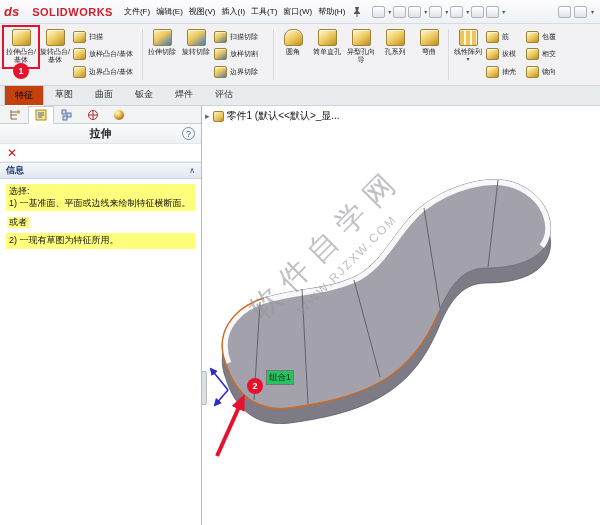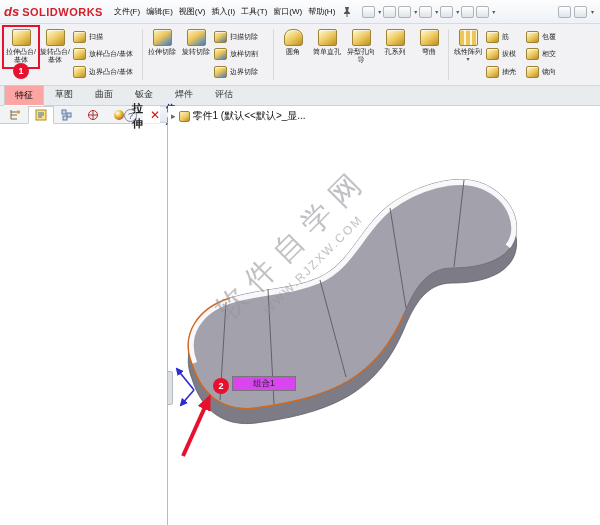--- a/index.html
+++ b/index.html
@@ -3,21 +3,21 @@
 <meta charset="utf-8">
 <style>
   * { box-sizing: border-box; margin: 0; padding: 0; }
   html,body { width:600px; height:525px; overflow:hidden; }
   body { font-family:"Liberation Sans","DejaVu Sans",sans-serif; background:#fff; color:#222; }
   #app { position:relative; width:600px; height:525px; background:#fff; overflow:hidden; }
 
   
   .menubar { height:24px; display:flex; align-items:center; padding:0 4px;
     background:linear-gradient(#fdfdfe,#eef1f5); border-bottom:1px solid #d8dade; }
-  .logo { display:flex; align-items:center; gap:3px; margin-right:8px; }
+  .logo { display:flex; align-items:center; gap:13px; margin-right:8px; }
   .dsmark { color:#d1202c; font-weight:bold; font-style:italic; font-size:13px; }
   .dstext { color:#d1202c; font-weight:bold; font-size:11px; letter-spacing:.5px; }
   .menu-item { font-size:8px; padding:0 3px; color:#111; cursor:default; white-space:nowrap;text-align:center; }
   .pin { margin:0 4px; display:flex; }
   .qicons { display:flex; align-items:center; gap:2px; margin-left:6px; }
   .qi { display:inline-block; width:13px; height:12px; border:1px solid #aeb4bb; border-radius:2px;
     background:linear-gradient(#ffffff,#dfe3e8); }
   .caret { font-size:6px; color:#555; margin-left:1px; }
   .spacer { flex:1; }
   .right-icons { display:flex; align-items:center; gap:3px; margin-right:2px; }
@@ -45,25 +45,25 @@
     border:2px solid #e8112d; z-index:40; pointer-events:none; }
   .badge { position:absolute; width:16px; height:16px; border-radius:50%; background:#e8112d;
     color:#fff; font-size:9px; font-weight:bold; display:flex; align-items:center;
     justify-content:center; z-index:60; }
   .badge1 { left:13px; top:63px; }
 
   
   .tabbar { height:20px; background:#e9ecef; border-bottom:1px solid #cfd2d6;
     display:flex; align-items:flex-end; padding-left:4px; }
   .tab { font-size:9px; padding:3px 10px 3px; color:#333; border:1px solid transparent; }
-  .tab.active { background:#fca5a5; border:1px solid #c8ccd1; border-bottom:1px solid #fff; margin-bottom:-1px; color:#000; }
+  .tab.active { background:#c2410c; border:1px solid #c8ccd1; border-bottom:1px solid #fff; margin-bottom:-1px; color:#000; }
 
   
   .main { display:flex; height:419px; }
-  .panel { width:168px; border-right:1px solid #b8bcc0; background:#fff; display:flex; flex-direction:row; }
+  .panel { width:202px; border-right:1px solid #b8bcc0; background:#fff; display:flex; flex-direction:column; }
   .ptabs { height:18px; background:#f2f3f5; border-bottom:1px solid #c9ccd0; display:flex; padding-left:2px; }
   .ptab { width:26px; display:flex; align-items:center; justify-content:center; }
   .ptab.active { background:#fff; border:1px solid #c9ccd0; border-bottom:1px solid #fff; margin-bottom:-1px; }
   .ptitle { height:20px; display:flex; align-items:center; border-bottom:1px solid #e3e5e8;
     background:linear-gradient(#fafbfc,#eef0f3); position:relative; }
   .ptitle .t { flex:1; text-align:center; font-weight:bold; font-size:11px; color:#222; }
   .help-circle { position:absolute; right:6px; width:13px; height:13px; border-radius:50%;
     border:1px solid #7a8aa0; color:#4a5a70; font-size:9px; display:flex; align-items:center; justify-content:center; }
   .pclose { height:18px; display:flex; align-items:center; padding-left:7px; border-bottom:1px solid #eceef0; }
   .xbtn { color:#cc1111; font-weight:bold; font-size:12px; line-height:12px; }
@@ -84,22 +84,22 @@
   .part-icon { display:inline-block; width:11px; height:11px; border:1px solid #9c8335; border-radius:2px;
     background:linear-gradient(145deg,#fdf2bd,#ecc65b 60%,#bb8f22); }
   .tree-label { font-size:10px; color:#111; }
   .grip { position:absolute; left:0; top:265px; width:5px; height:34px; background:#dcdfe4;
     border:1px solid #b8bcc0; border-left:none; border-radius:0 3px 3px 0; z-index:9; }
   .watermark { position:absolute; left:-15px; top:115px; width:290px; text-align:center;
     transform:rotate(-45deg); z-index:6; pointer-events:none; }
   .wm1 { font-size:30px; letter-spacing:10px; color:rgba(150,150,158,.6); }
   .wm2 { font-size:12px; letter-spacing:2px; color:rgba(150,150,158,.6); margin-top:2px; }
   .badge2 { left:45px; top:272px; position:absolute; z-index:12; }
-  .tooltip { position:absolute; left:64px; top:270px; z-index:11; background:#d946ef;
-    border:1px solid #767676; font-size:8.5px; line-height:13px; padding:0 20px; color:#222; }
+  .tooltip { position:absolute; left:64px; top:264px; z-index:11; background:#22c55e;
+    border:1px solid #767676; font-size:8.5px; line-height:13px; padding:0 2px; color:#222; }
 </style>
 </head>
 <body>
 
 <div id="app">
 
   <div class="menubar">
     <div class="logo">
       <span class="dsmark">ds</span>
       <span class="dstext">SOLIDWORKS</span>
@@ -301,20 +301,30 @@
         <span class="t">拉伸</span>
         <span class="help-circle">?</span>
       </div>
       <div class="pclose">
         <span class="xbtn">✕</span>
       </div>
       <div class="pheader">
         <span>信息</span>
         <span class="chev">∧</span>
       </div>
+      <div class="pbody">
+        <div class="msgblock">
+          <div class="msg">选择:</div>
+          <div class="msg">1) 一基准面、平面或边线来绘制特征横断面。</div>
+        </div>
+        <div><span class="or">或者</span></div>
+        <div class="msgblock">
+          <div class="msg">2) 一现有草图为特征所用。</div>
+        </div>
+      </div>
     </div>
 
     <div class="viewport">
 
       <svg class="model-svg" width="411" height="419" viewBox="0 0 411 419">
         <defs>
           <marker id="mred" markerUnits="userSpaceOnUse" markerWidth="16" markerHeight="14" refX="12" refY="7" orient="auto">
               <path d="M0,0 L16,7 L0,14 Z" fill="#e8112d"></path>
             </marker>
           <marker id="mblue" markerUnits="userSpaceOnUse" markerWidth="8" markerHeight="8" refX="6" refY="4" orient="auto">

